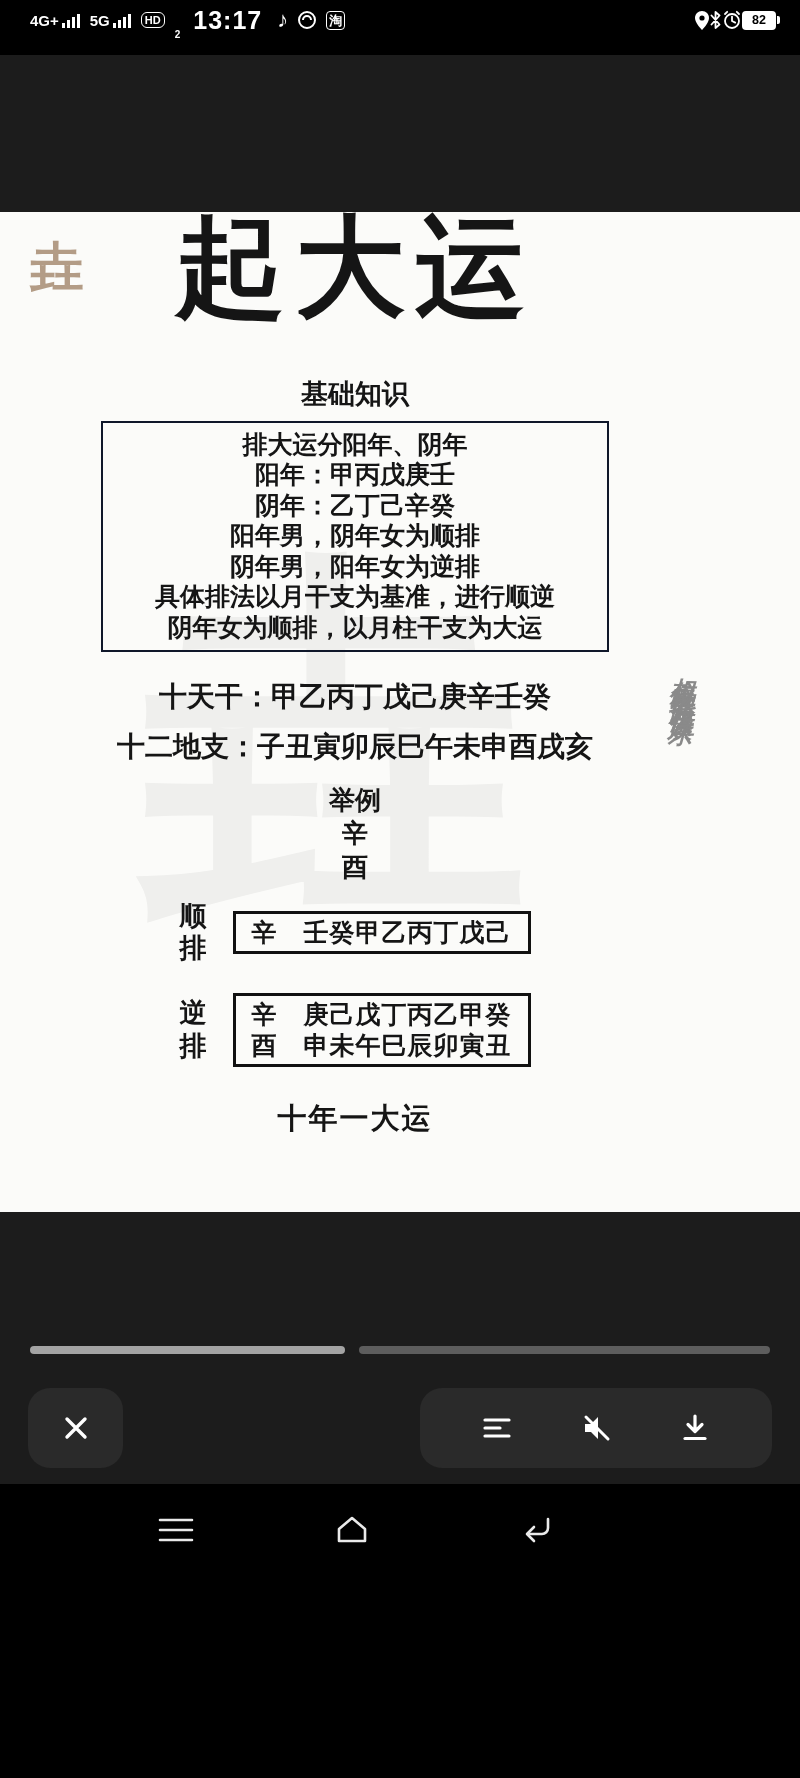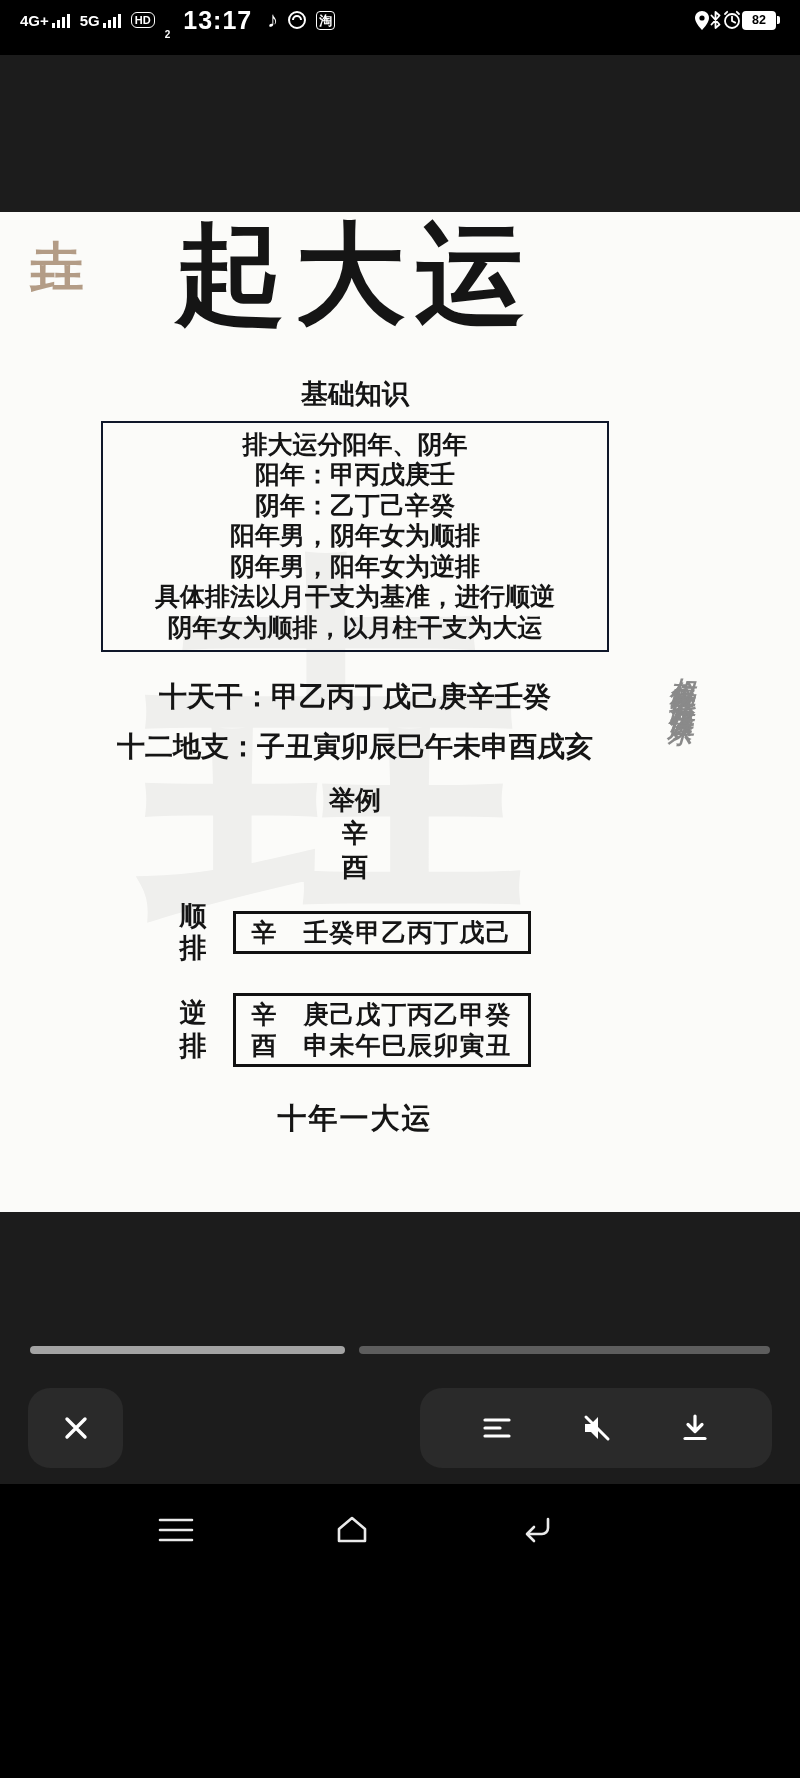--- a/index.html
+++ b/index.html
@@ -3,21 +3,21 @@
 <meta charset="utf-8">
 <style>
   * { margin:0; padding:0; box-sizing:border-box; }
   html,body { background:#000; }
   body { font-family:"Liberation Sans", sans-serif; }
 
   .screen { position:relative; width:800px; height:1778px; margin:0 auto;
             background:#000; overflow:hidden; }
 
   
-  .status-bar { position:absolute; top:0; left:0; right:0; height:40px; background:#000;
+  .status-bar { position:absolute; top:0; left:10px; right:0; height:40px; background:#000;
                 display:flex; align-items:center; padding:0 20px; color:#fff; gap:9px; z-index:6; }
   .sb-net { display:flex; align-items:flex-end; gap:3px; }
   .sb-net-label { font-size:15px; font-weight:bold; line-height:1; }
   .hd-badge { display:inline-flex; align-items:center; border:1.5px solid #fff; border-radius:6px;
               font-size:11px; font-weight:bold; padding:1px 3px; position:relative; }
   .hd-sim { font-size:10px; font-weight:bold; margin-left:1px; align-self:flex-end; }
   .sb-time { font-size:25px; font-weight:bold; letter-spacing:1px; margin:0 6px 0 4px; }
   .sb-note { font-size:22px; line-height:1; }
   .swirl-icon { display:inline-block; }
   .tao-badge { border:1.5px solid #fff; border-radius:4px; font-size:13px; font-weight:bold;
@@ -39,21 +39,21 @@
          color:#151515; font-family:"Liberation Serif", serif; text-align:center; z-index:2; }
   .big-watermark { position:absolute; top:340px; left:335px; transform:translateX(-50%);
                    font-size:390px; font-weight:900; line-height:1; color:rgba(20,20,20,0.05);
                    pointer-events:none; z-index:0; }
   .corner-logo { position:absolute; top:20px; left:30px; font-size:54px; font-weight:bold;
                  color:#b39c86; z-index:1; }
   .v-watermark { position:absolute; top:294px; right:102px; height:352px; writing-mode:vertical-rl;
                  font-size:24px; letter-spacing:4px; color:#8a8a8a; font-style:italic; font-weight:600;
                  transform:rotate(2deg); z-index:1; }
   .doc-flow { position:relative; z-index:1; padding-right:90px; }
-  .doc-title { padding-top:6px; font-size:110px; line-height:1.05; font-weight:900; letter-spacing:10px; }
+  .doc-title { padding-top:6px; font-size:110px; line-height:1.05; font-weight:900; letter-spacing:10px;font-family:Liberation Mono, monospace; }
   .section-heading { margin-top:42px; font-size:27px; font-weight:bold; }
   .rules-box { margin:9px auto 0; width:508px; border:2px solid #0f172a; padding:7px 2px;
                font-size:25px; font-weight:bold; line-height:1.22; }
   .stems-line { margin-top:26px; font-size:28px; font-weight:bold; }
   .branches-line { margin-top:12px; font-size:28px; font-weight:bold; }
   .example-block { margin-top:18px; font-size:26px; font-weight:bold; line-height:1.28; }
   .pai-row { margin-top:16px; display:flex; justify-content:center; align-items:center; gap:26px; }
   .pai-row.reverse { margin-top:28px; }
   .pai-label { font-size:27px; font-weight:bold; line-height:1.2; }
   .pai-box { border:3px solid #111; padding:3px 16px; font-size:25px; font-weight:bold;

